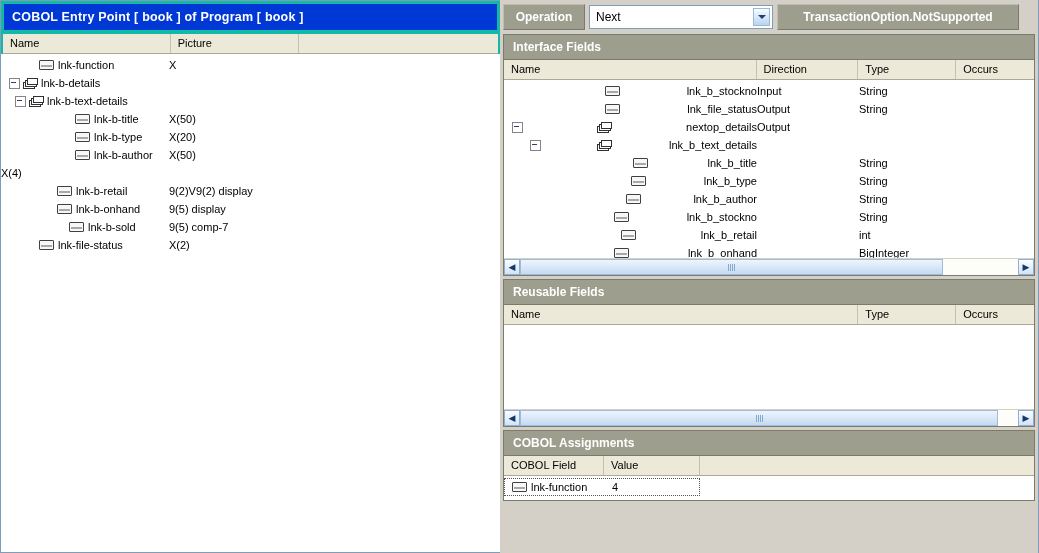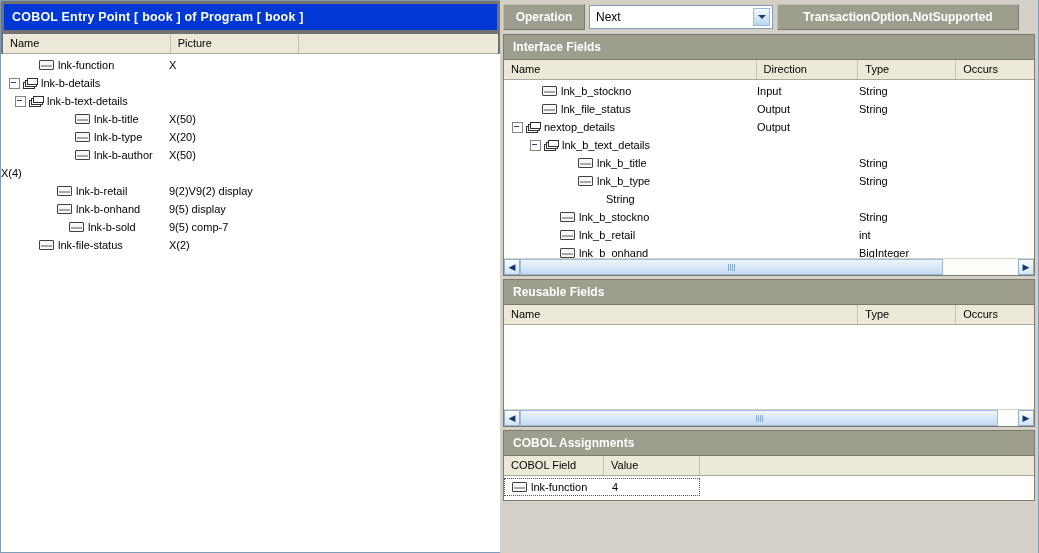--- a/index.html
+++ b/index.html
@@ -7,21 +7,21 @@
     width:1039px;height:553px;overflow:hidden;
     font-family:"Liberation Sans", sans-serif;
     font-size:11px;color:#000;
     background:#d4d0c8;
   }
   .app{position:relative;width:1039px;height:553px;display:flex;background:#d4d0c8;}
 
   
   .left-pane{
     width:500px;height:553px;box-sizing:border-box;
-    background:#737373;border:1px solid #7f9db9;border-right:none;
+    background:#14b8a6;border:1px solid #7f9db9;border-right:none;
     display:flex;flex-direction:column;
   }
   .titlebar{
     height:26px;margin:3px 3px 0 3px;
     background:#0038d6;color:#fff;
     font-weight:bold;font-size:12.5px;
     display:flex;align-items:center;padding-left:8px;
     letter-spacing:.2px;
   }
   .lp-headers{
@@ -108,21 +108,21 @@
     height:19px;background:#ece9d8;border-bottom:1px solid #aca899;
     display:flex;align-items:center;flex:none;
   }
   .thead .col{
     height:19px;line-height:19px;border-right:1px solid #c3c0b4;
     padding-left:7px;box-sizing:border-box;font-size:11px;
     overflow:hidden;white-space:nowrap;
   }
   .tbody{flex:1;background:#fff;overflow:hidden;position:relative;padding-top:2px;}
   .rrow{height:18px;display:flex;align-items:center;white-space:nowrap;}
-  .rname{display:flex;align-items:center;width:253px;box-sizing:border-box;}
+  .rname{display:flex;align-items:center;width:253px;box-sizing:border-box;justify-content:space-between;}
   .rdir{width:102px;font-size:11px;}
   .rtype{width:98px;font-size:11px;}
   .rocc{font-size:11px;}
 
   
   .hscroll{
     height:16px;background:#f1efe2;display:flex;align-items:center;flex:none;
     border-top:1px solid #d6d2c2;
   }
   .sb-btn{
@@ -337,20 +337,25 @@
             <div class="rname" style="padding-left: 62px;">
               <span class="exp-spacer"></span>
               <span class="ico ico-elem"></span>
               <span class="lbl">lnk_b_type</span>
             </div>
             <div class="rdir"></div>
             <div class="rtype">String</div>
             <div class="rocc"></div>
           </div>
           <div class="rrow">
+            <div class="rname" style="padding-left: 62px;">
+              <span class="exp-spacer"></span>
+              <span class="ico ico-elem"></span>
+              <span class="lbl">lnk_b_author</span>
+            </div>
             <div class="rdir"></div>
             <div class="rtype">String</div>
             <div class="rocc"></div>
           </div>
           <div class="rrow">
             <div class="rname" style="padding-left: 44px;">
               <span class="exp-spacer"></span>
               <span class="ico ico-elem"></span>
               <span class="lbl">lnk_b_stockno</span>
             </div>

